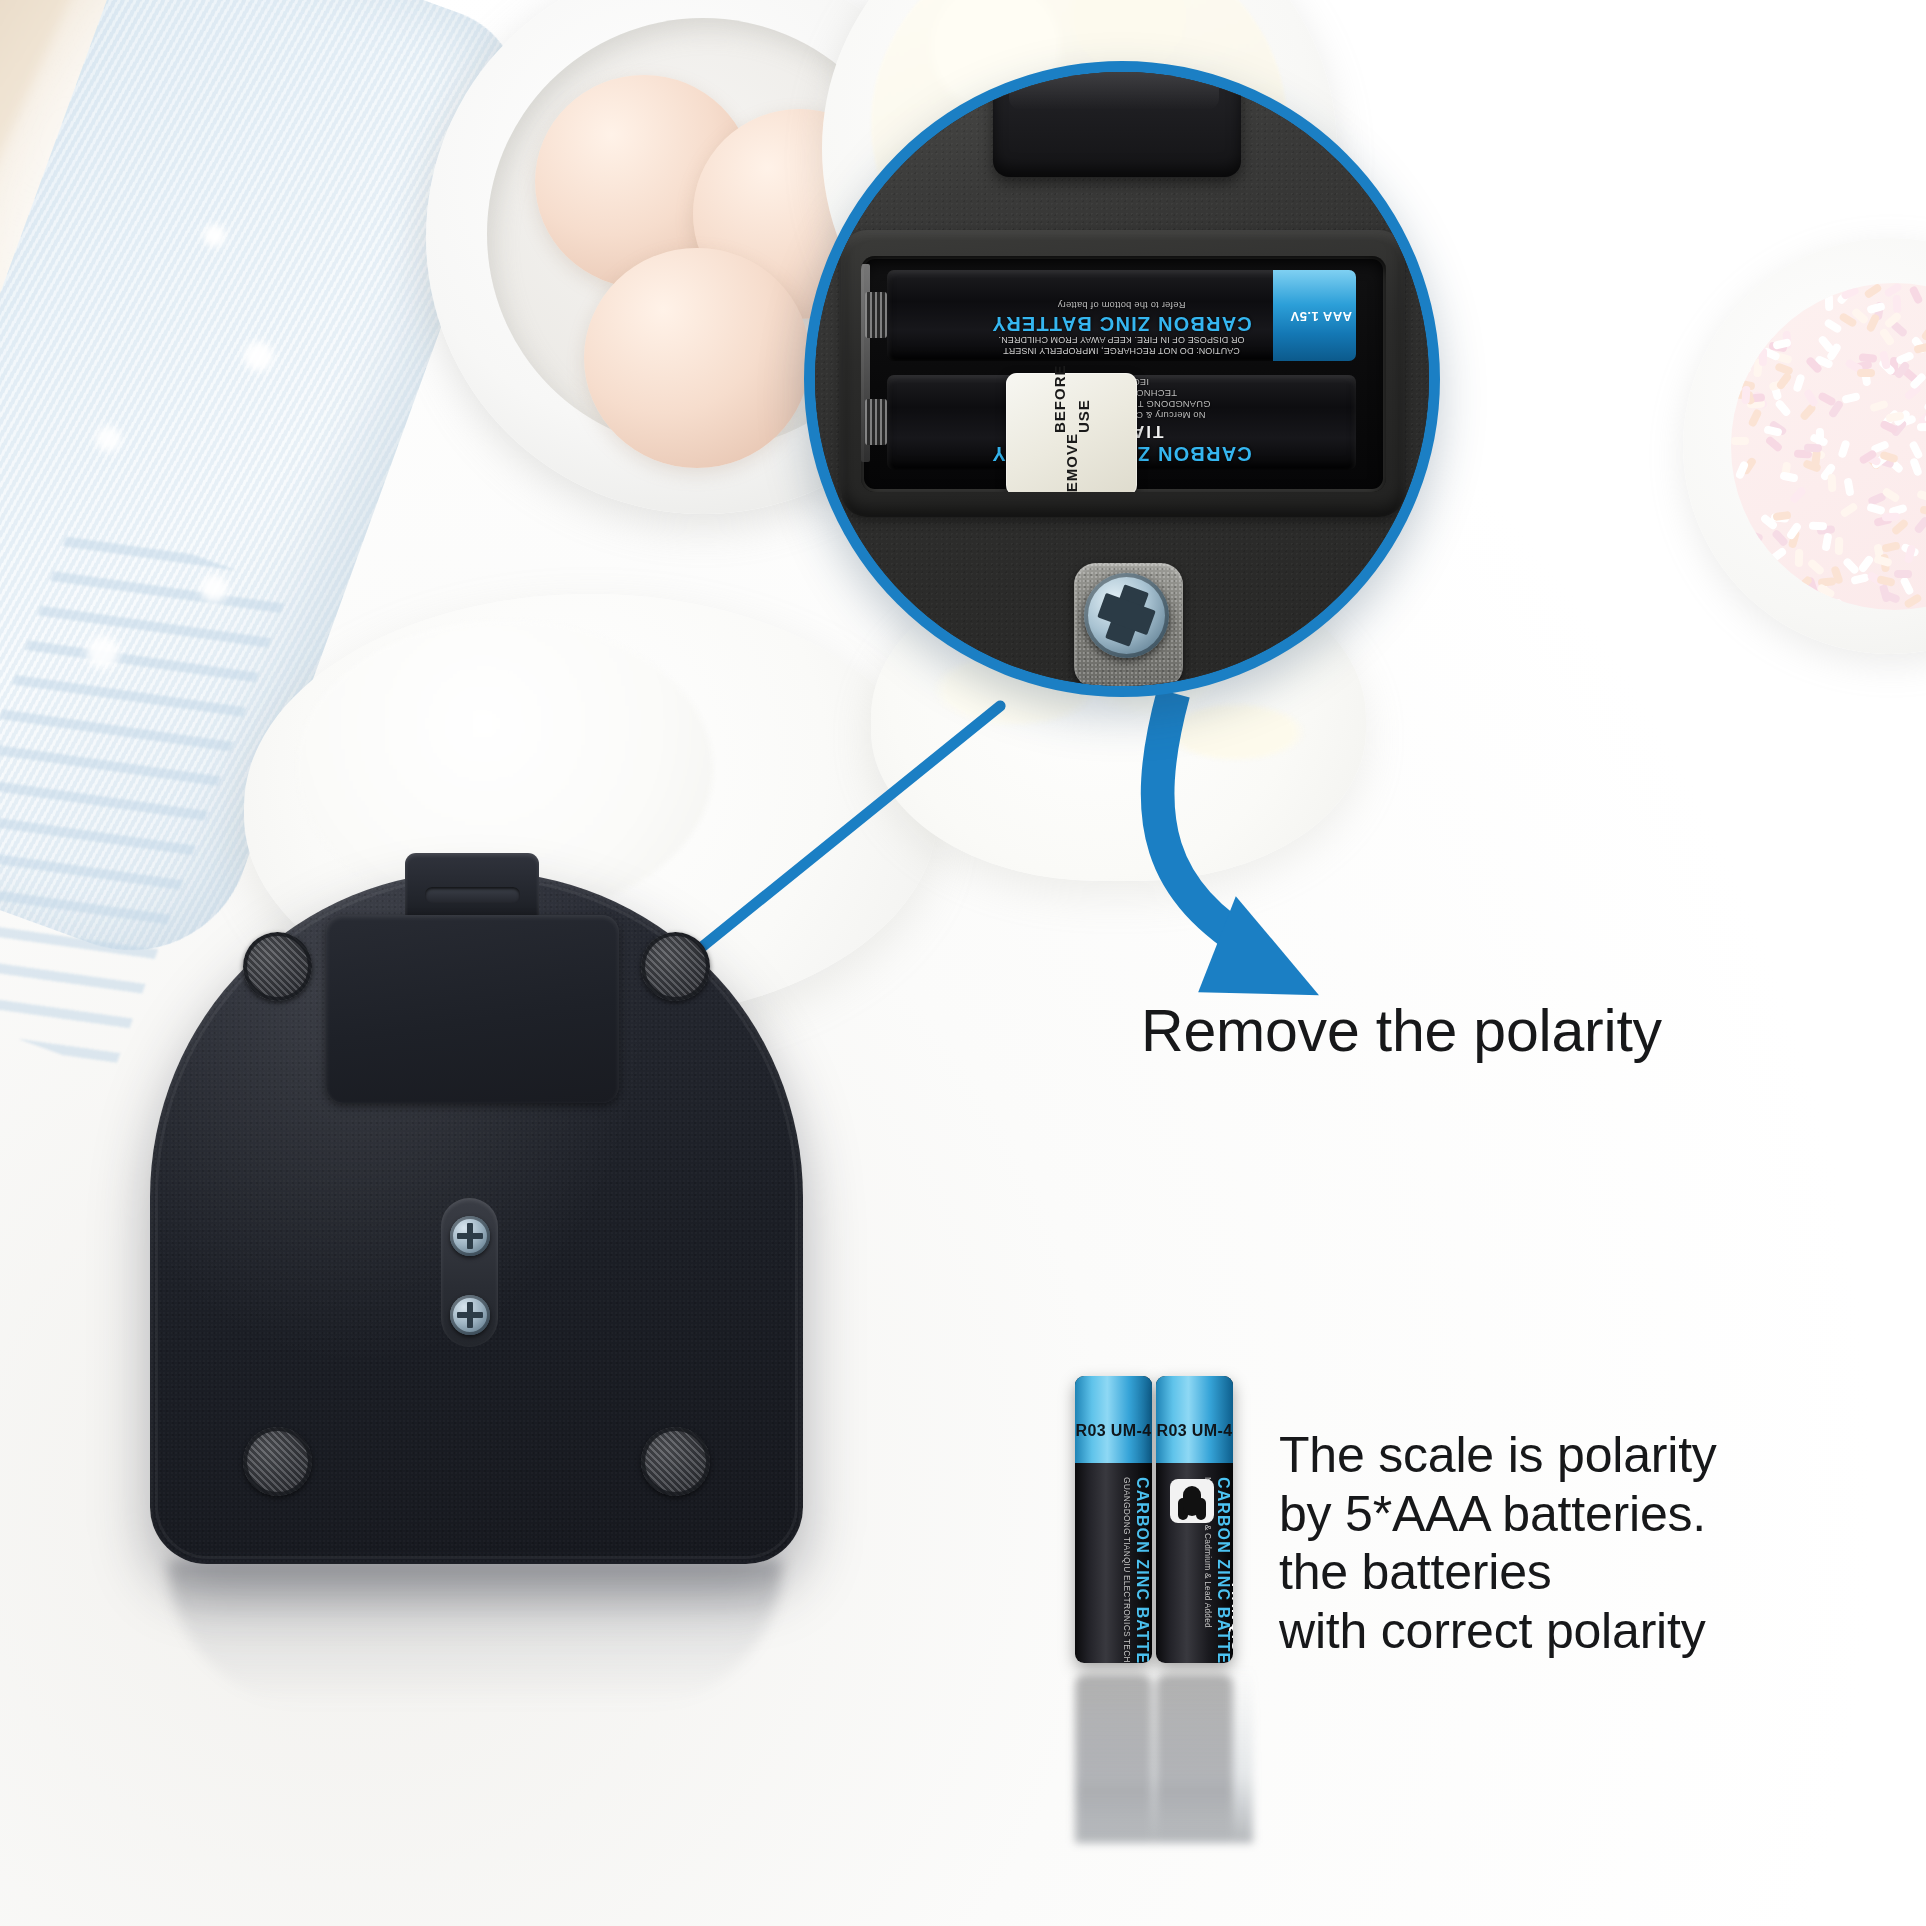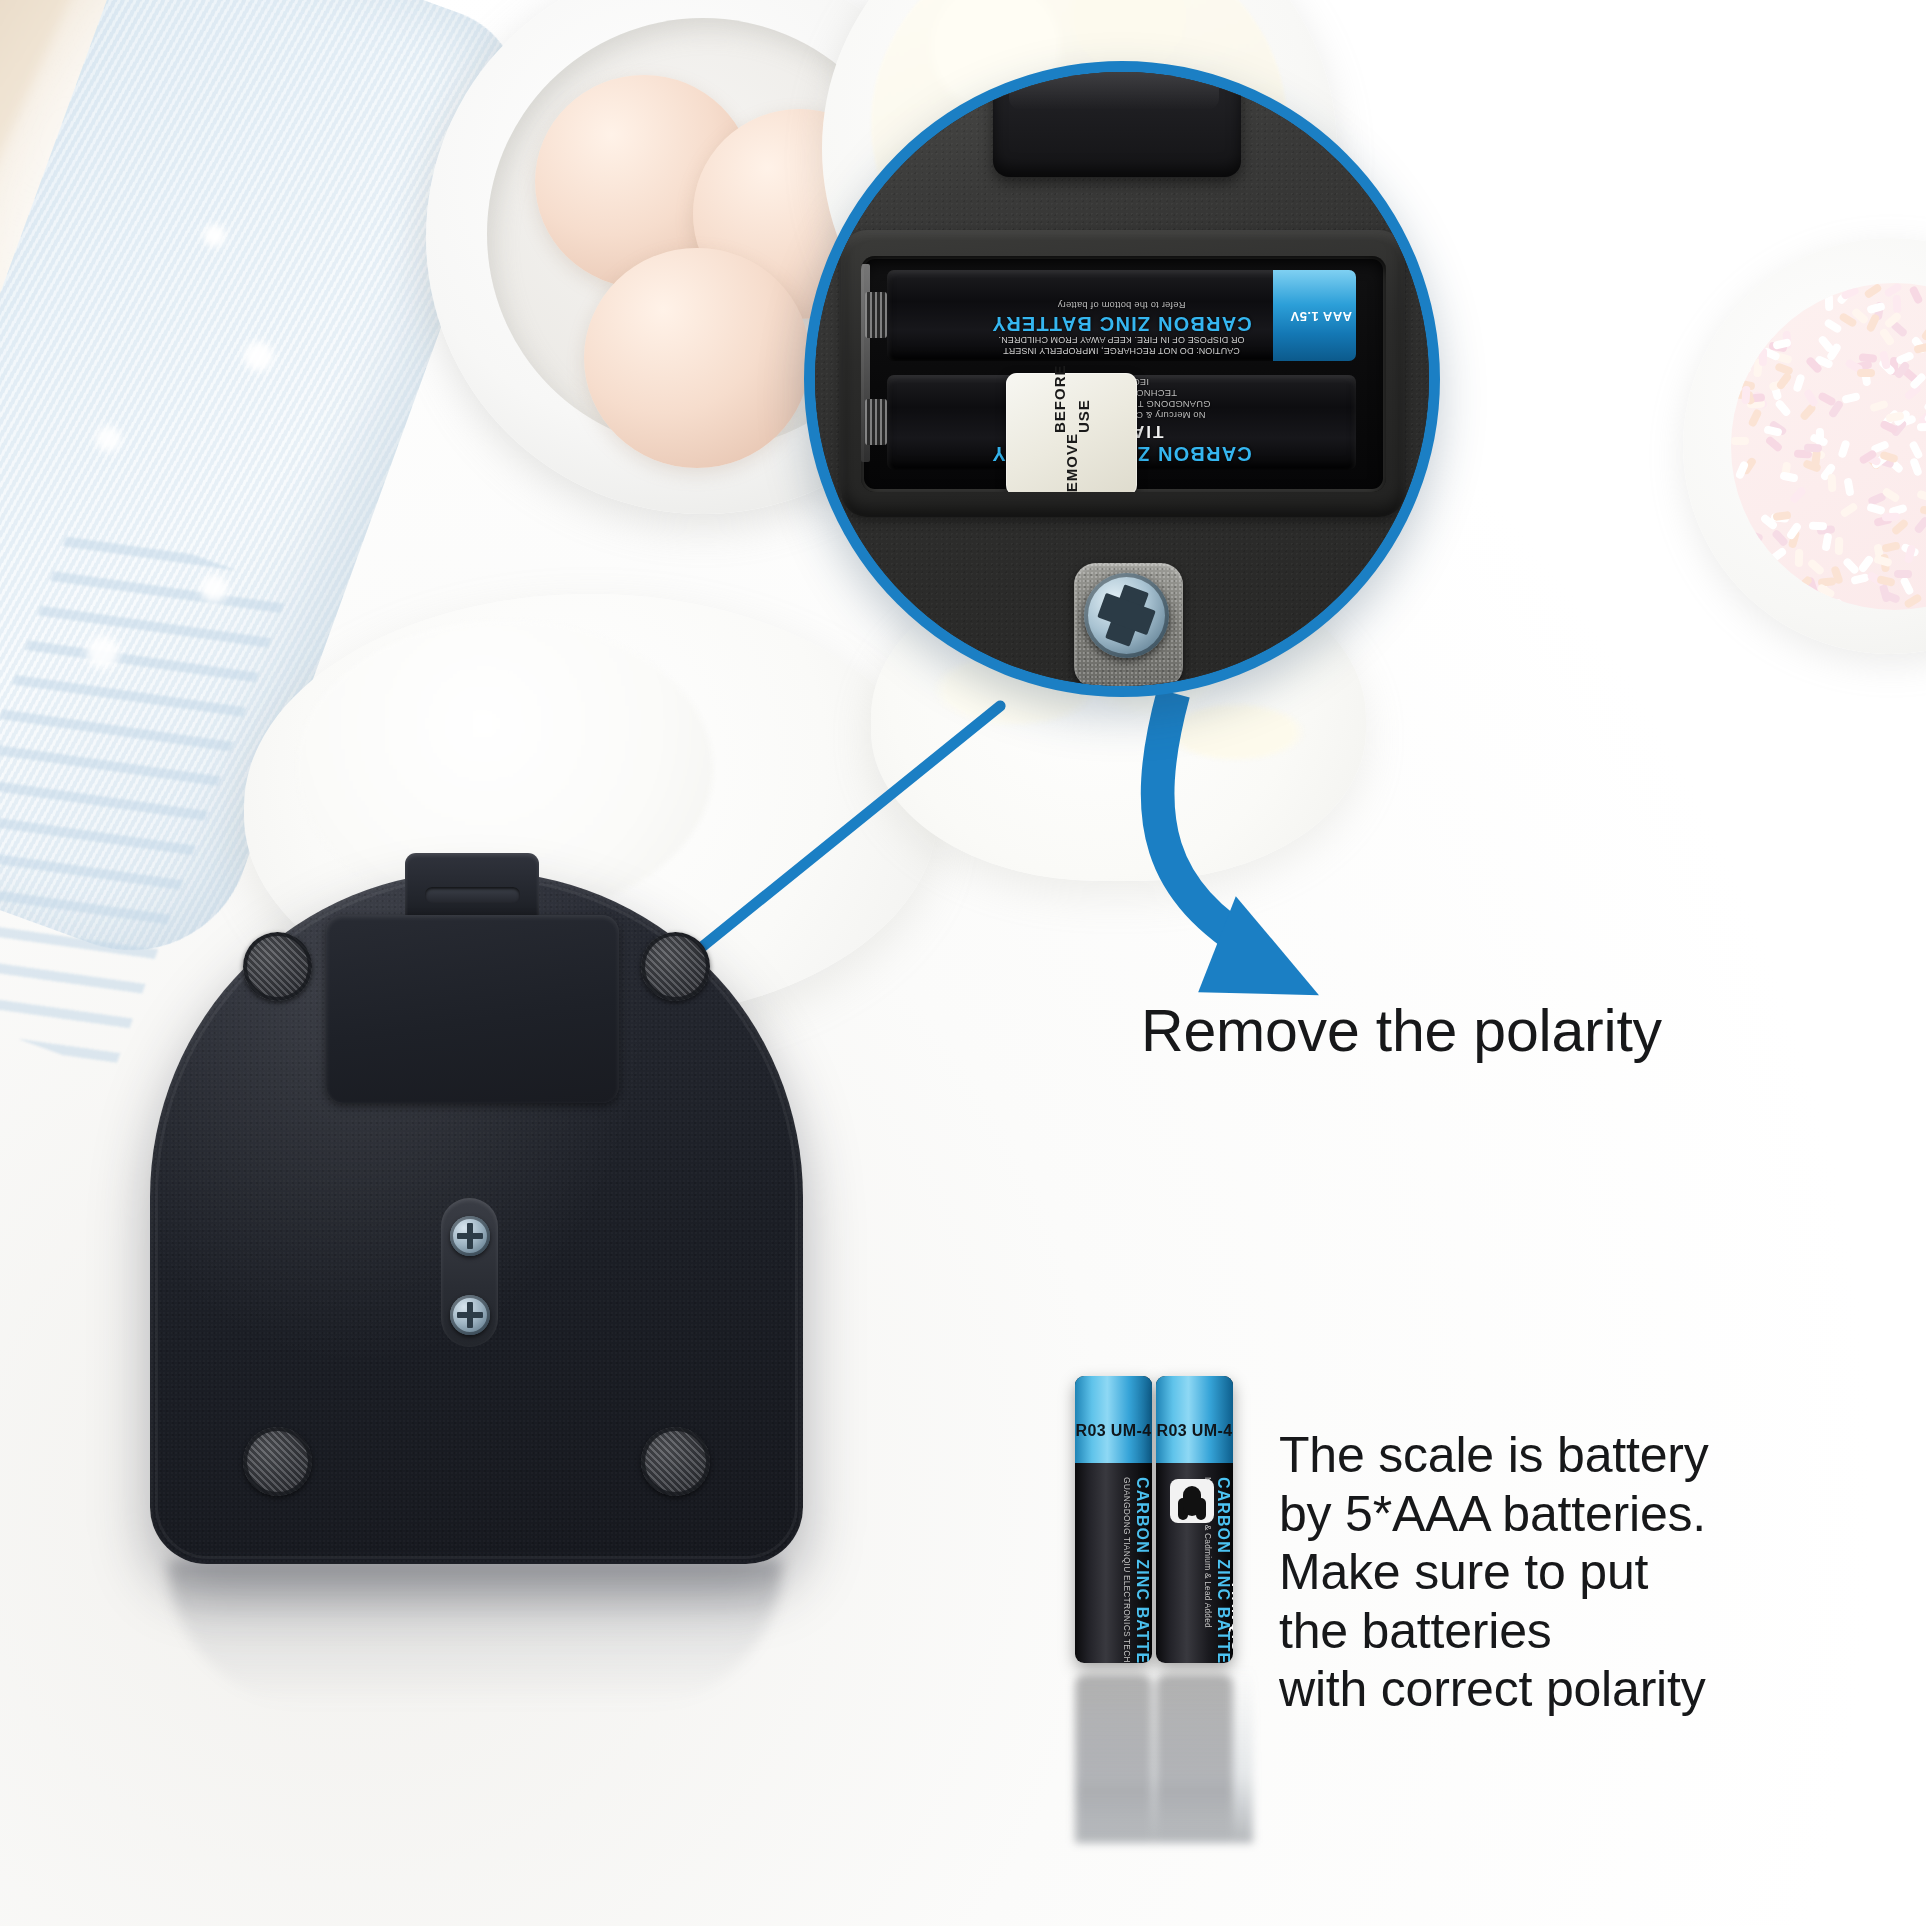--- a/index.html
+++ b/index.html
@@ -700,21 +700,20 @@
   <div class="bat-reflection">
     <div class="rb r1"></div>
     <div class="rb r2"></div>
   </div>
 
   <div class="caption caption-isolation">
     <div>Remove the polarity</div>
   </div>
 
   <div class="caption caption-power">
-    <span class="ln">The scale is battery</span>
+    <span class="ln">The scale is polarity</span>
     <span class="ln">by 5*AAA batteries.</span>
-    <span class="ln">Make sure to put</span>
     <span class="ln">the batteries</span>
     <span class="ln">with correct polarity</span>
   </div>
 
 </div>
 
 
 </body></html>

